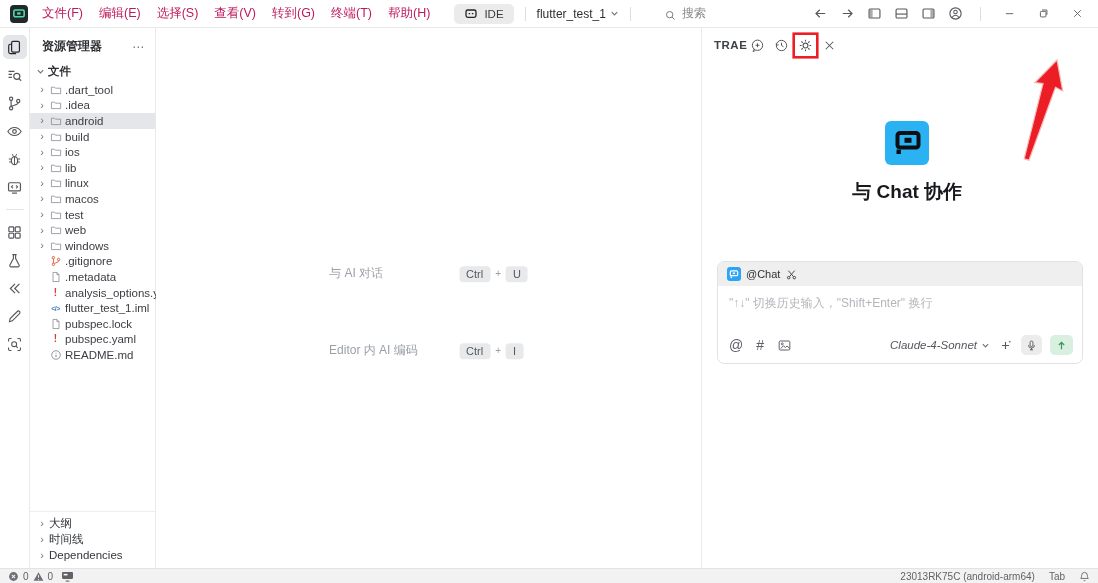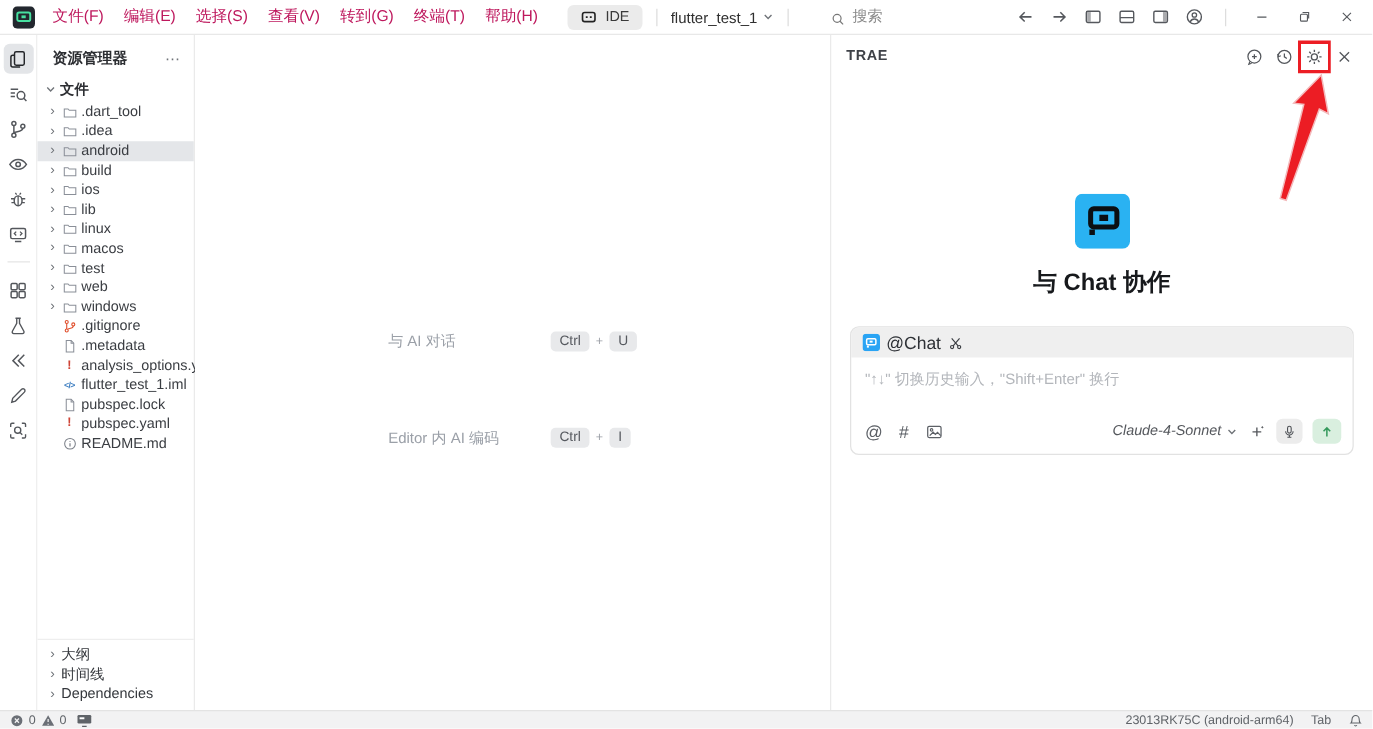--- a/index.html
+++ b/index.html
@@ -57,45 +57,45 @@
   .tree-icon svg { width:12px; height:12px; }
   .g-excl { color:#cf4436; font-weight:700; font-size:10px; line-height:1; }
   .g-code { color:#3f7fc1; font-size:7px; font-weight:700; letter-spacing:-.5px; line-height:1; }
   .sb-bottom { margin-top:auto; border-top:1px solid #eee; padding:3px 0 5px; }
   .sb-bottom .tree-row { height:16px; color:#33363b; }
   .cv { width:9px; height:9px; color:#6f7378; }
 
   .editor { flex:1; position:relative; background:#fff; }
   .shortcuts { position:absolute; left:50%; top:50%; transform:translate(-50%,-56%);
     display:flex; flex-direction:column; gap:15px; }
-  .sc-row { display:flex; align-items:flex-start;margin-top:45px; }
+  .sc-row { display:flex; align-items:center;margin-top:45px; }
   .sc-label { width:118px; font-size:12px; color:#9ba0a8; white-space:nowrap; }
   .sc-keys { display:flex; align-items:center; gap:5px; margin-left:12px; }
   .keycap { background:#e8e9eb; border-radius:4px; padding:2px 7px; font-size:11px; color:#55585e; }
   .sc-plus { color:#9a9ea5; font-size:10px; }
 
   
-  .rightpanel { width:434px; border-left:1px solid #eaeaea; position:relative;
-    display:flex; flex-direction:column; flex:none; background:#fff; }
+  .rightpanel { width:397px; border-left:1px solid #eaeaea; position:relative;
+    display:flex; flex-direction:row; flex:none; background:#fff; }
   .rp-header { height:34px; display:flex; align-items:center; padding:0 12px; flex:none; }
   .rp-title { font-size:11.5px; font-weight:700; color:#3e4147; letter-spacing:.5px; }
   .rp-icons { margin-left:auto; display:flex; align-items:center; gap:3px; }
   .rp-icon { width:21px; height:21px; display:flex; align-items:center; justify-content:center; color:#54575c; }
   .rp-icon svg { width:15px; height:15px; }
   .rp-icon.highlighted { box-shadow:0 0 0 2.6px var(--annotation,#ec1d24); }
   .chat-hero { margin-top:93px; display:flex; flex-direction:column; align-items:center; gap:14px; }
   .chat-logo svg { width:44px; height:44px; }
   .chat-heading { font-size:19px; font-weight:700; color:#17191c; }
 
   .chat-card { position:absolute; left:15px; right:15px; top:233px; height:103px;
     border:1px solid #e2e2e2; border-radius:7px; background:#fff; display:flex; flex-direction:column; }
   .card-header { height:24px; background:#efefef; border-radius:6px 6px 0 0; display:flex;
     align-items:center; gap:5px; padding:0 9px; flex:none; }
   .tag-icon svg { width:14px; height:14px; }
-  .tag-label { font-size:14px; color:#2e3136; }
+  .tag-label { font-size:11px; color:#2e3136; }
   .scissors { color:#3c3f44; margin-left:1px; } .scissors svg { width:11px; height:11px; }
   .card-body { flex:1; padding:9px 11px; font-size:12px; color:#b3b6bb; }
   .card-footer { display:flex; align-items:center; padding:0 9px 8px 11px; gap:13px; }
   .cf-icon { color:#5c6066; font-size:14px; line-height:1; display:flex; align-items:center; }
   .cf-icon svg { width:15px; height:15px; }
   .cf-right { margin-left:auto; display:flex; align-items:center; gap:8px;font-style:italic; }
   .model { display:flex; align-items:center; gap:4px; font-size:11.5px; color:#54575c; white-space:nowrap; }
   .plus-btn { color:#55585d; } .plus-btn svg { width:15px; height:15px; }
   .btn-mic { width:21px; height:20px; background:#ececec; border-radius:5px; color:#4c4f54;
     display:flex; align-items:center; justify-content:center; }

